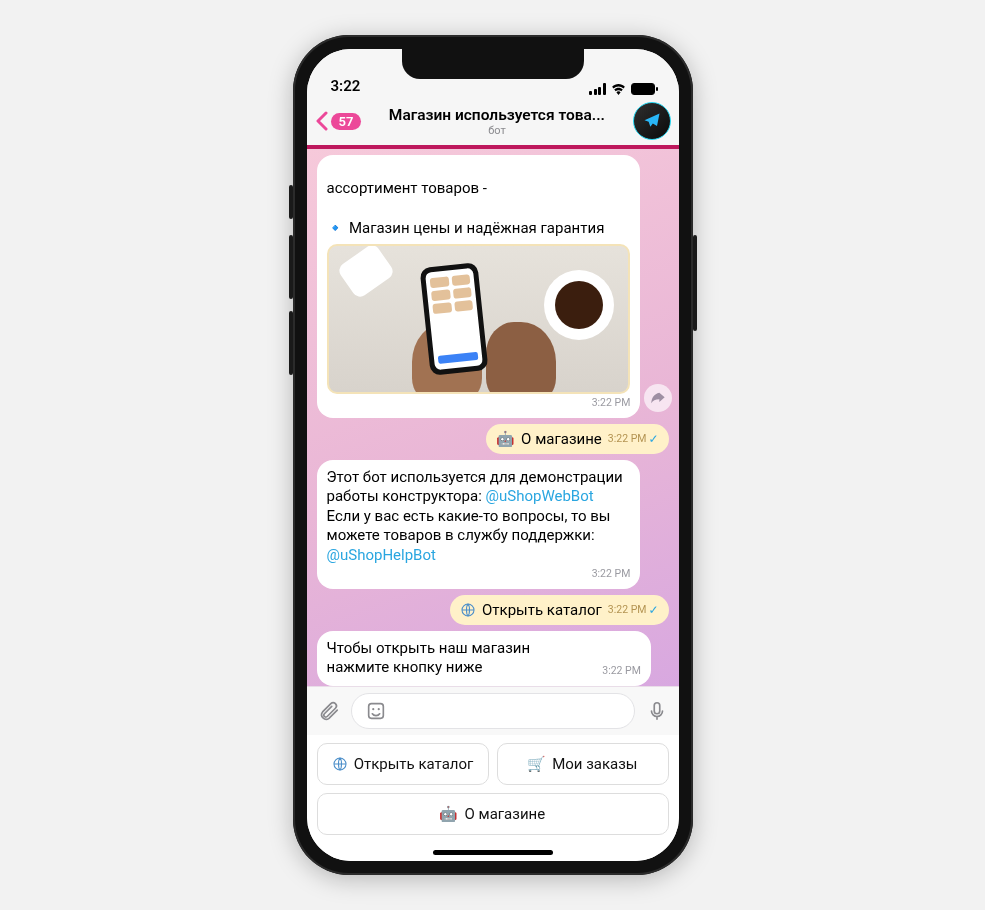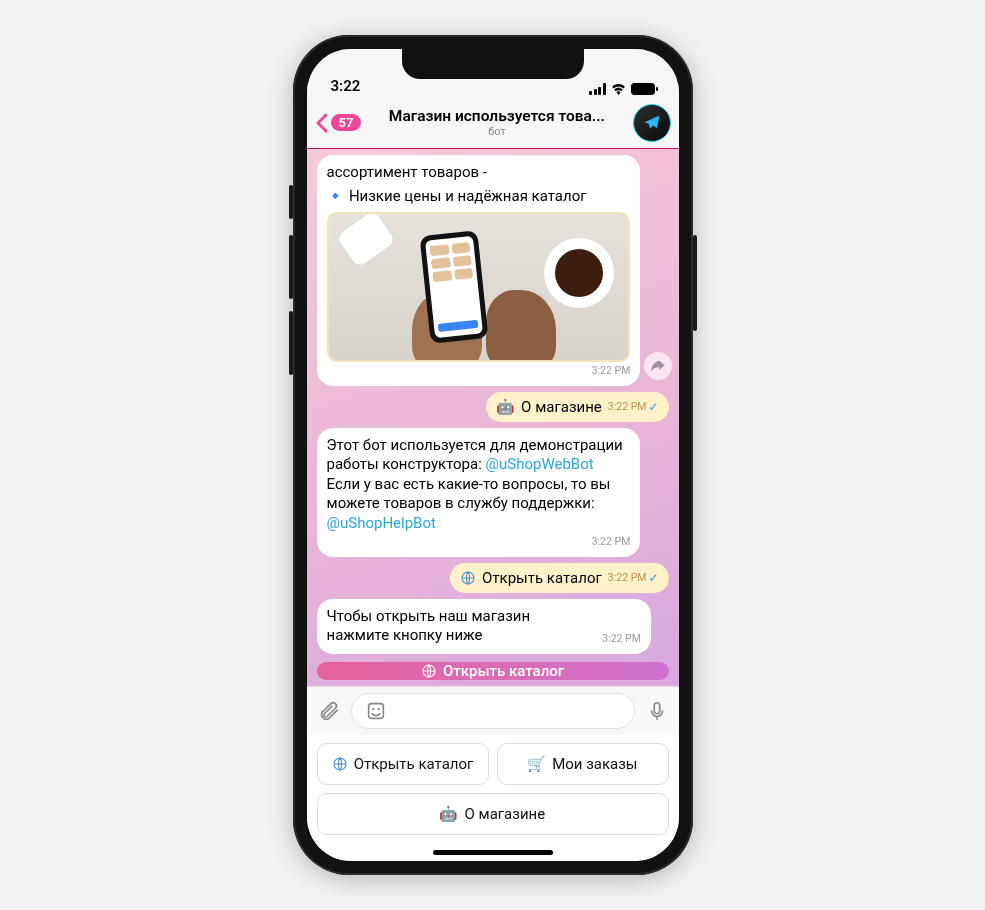--- a/index.html
+++ b/index.html
@@ -43,21 +43,21 @@
   .sig-bars span { width:3px; background:#000; border-radius:1px; }
   .sig-bars span:nth-child(1){height:4px}
   .sig-bars span:nth-child(2){height:6px}
   .sig-bars span:nth-child(3){height:8px}
   .sig-bars span:nth-child(4){height:12px}
   .batt { width:24px; height:12px; border:1.5px solid #000; border-radius:3px; position:relative; }
   .batt::after { content:""; position:absolute; right:-4px; top:3px; width:2px; height:4px; background:#000; border-radius:1px;}
   .batt i { display:block; width:100%; height:100%; background:#000; border-radius:1px;}
   .header {
     height:52px; flex-shrink:0; background:#f6f6f6;
-    border-bottom:1px solid #be185d;
+    border-bottom:4px solid #be185d;
     display:flex; align-items:center; padding:0 8px; gap:4px;
   }
   .back { display:flex; align-items:center; gap:2px; cursor:pointer; }
   .back svg { width:14px; height:20px; }
   .badge-count {
     background:#ec4899; color:#fff; font-size:13px; font-weight:600;
     padding:1px 8px; border-radius:12px;
   }
   .title-col { flex:1; text-align:center; overflow:hidden; padding:0 4px;}
   .chat-title { font-weight:600; font-size:15.5px; color:#000; white-space:nowrap; overflow:hidden; text-overflow:ellipsis;}
@@ -148,21 +148,21 @@
     background:#fff; border:1px solid #ddd; border-radius:10px;
     flex: 1 1 calc(50% - 4px);
     height:42px; display:flex; align-items:center; justify-content:center; gap:6px;
     font-size:15px; color:#111; cursor:pointer;
   }
   .kb-btn.full { flex-basis:100%; }
   .home-ind {
     position:absolute; bottom:6px; left:50%; transform:translateX(-50%);
     width:120px; height:5px; border-radius:3px; background:#000;
   }
-  .flex-row { display:flex; align-items:flex-end; gap:4px;}
+  .flex-row { display:flex; align-items:flex-end; gap:20px;margin-top:16px;}
 </style>
 </head>
 <body>
 
 <div class="phone">
   <div class="side-btn l1"></div>
     <div class="side-btn l2"></div>
     <div class="side-btn l3"></div>
     <div class="side-btn r1"></div>
   <div class="screen">
@@ -202,21 +202,21 @@
             <path d="M21 3L3 11l5 2 2 6 3-4 5 3 3-15z"></path>
           </svg>
       </div>
     </div>
 
     <div class="chat-body">
 
       <div class="bubble-in" style="position:relative;">
         <div class="flex-row" style="align-items:baseline; flex-wrap:wrap;">
           <span>ассортимент товаров -</span>
-          <span>🔹 Низкие цены и надёжная каталог</span>
+          <span>🔹 Магазин цены и надёжная гарантия</span>
         </div>
         <div class="msg1-img">
           <div class="pods"></div>
           <div class="cup"></div>
           <div class="hand-l"></div>
             <div class="hand-r"></div>
           <div class="desk-phone">
               <div class="desk-phone-screen">
             <div class="mini-row">
                   <span></span>

